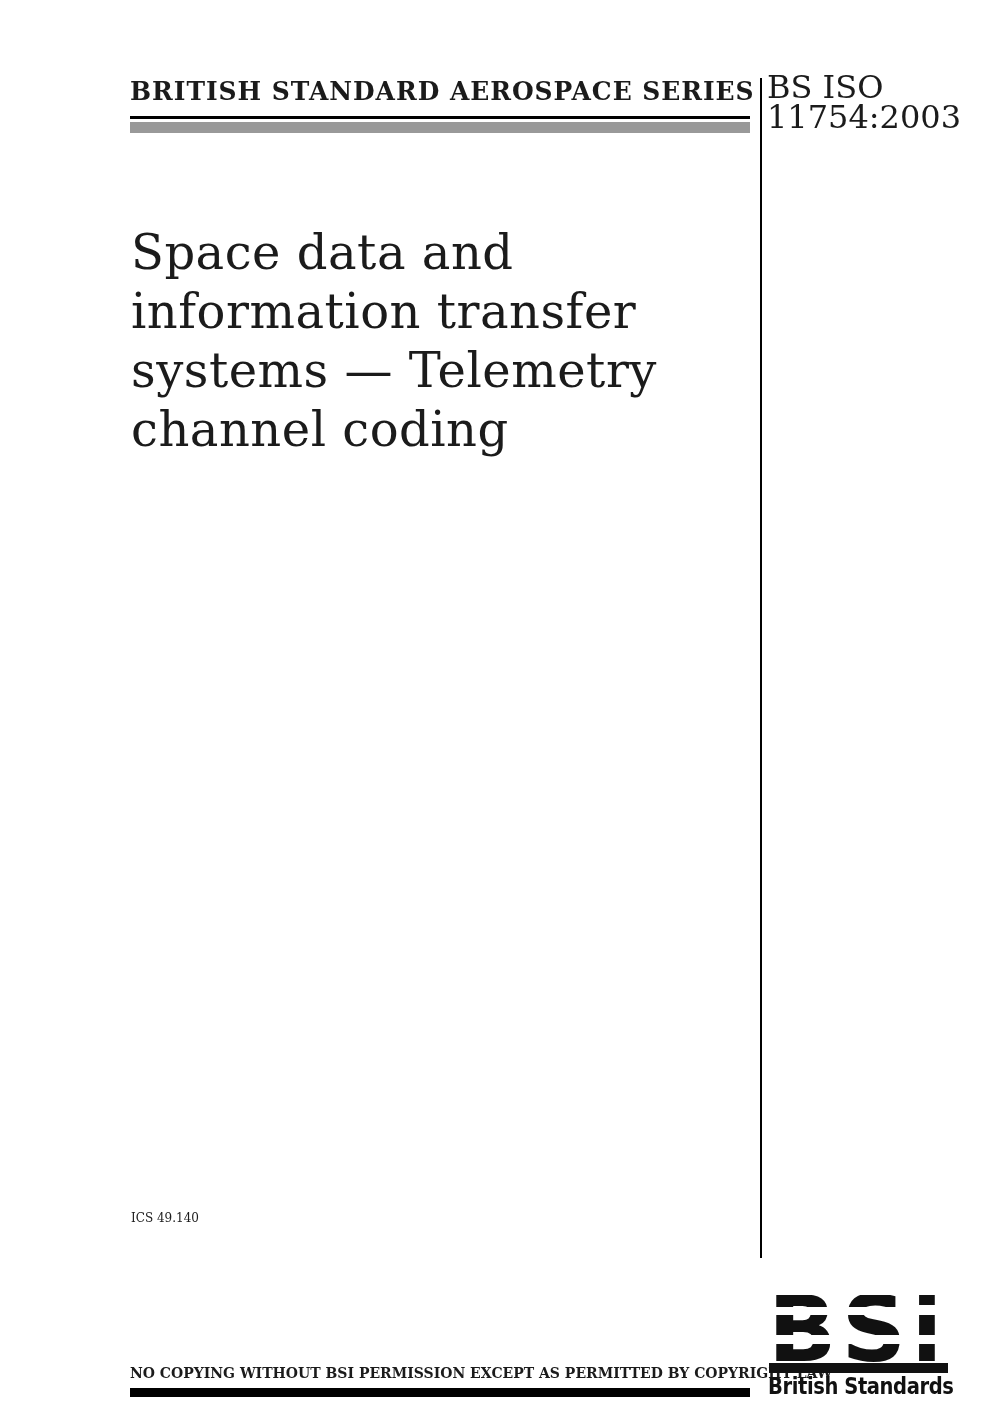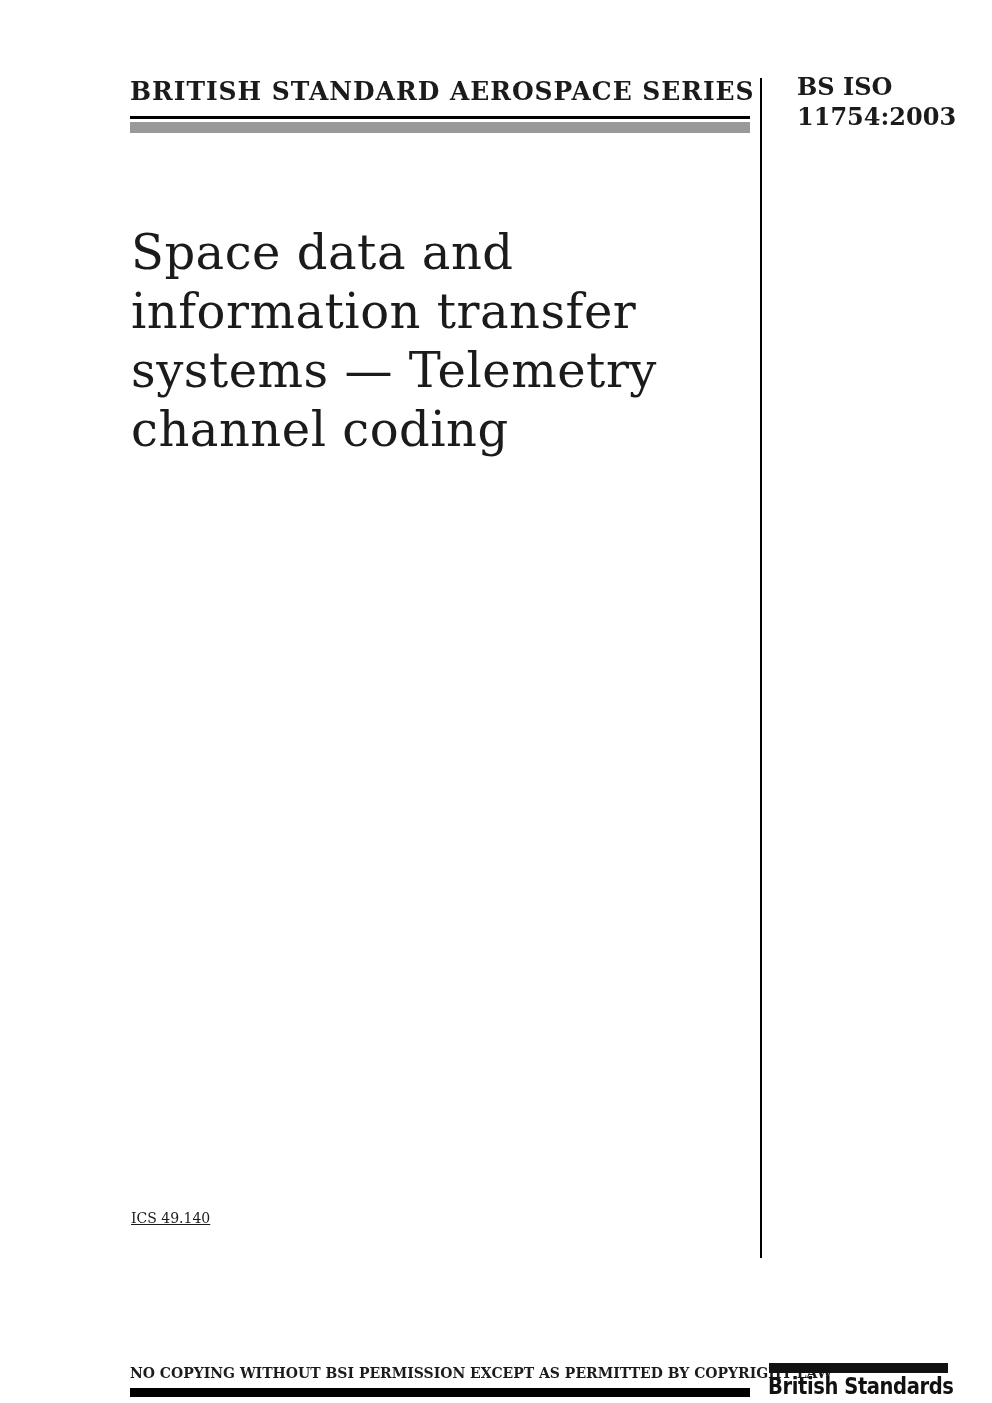--- a/index.html
+++ b/index.html
@@ -41,24 +41,24 @@
   .header-graybar {
     position: absolute;
     left: 130px;
     top: 91px;
     width: 620px;
     height: 11px;
     background: #999999;
   }
   .doc-ref {
     position: absolute;
-    left: 797px;
+    left: 767px;
     top: 41px;
-    font-size: 24px;
-    font-weight: bold;
+    font-size: 32px;
+    font-weight: normal;
     line-height: 30px;
     white-space: nowrap;
   }
   .v-rule {
     position: absolute;
     left: 760px;
     top: 47px;
     width: 2px;
     height: 1180px;
     background: #000000;
@@ -73,24 +73,23 @@
     font-weight: normal;
     line-height: 59px;
     white-space: pre-line;
     letter-spacing: 0.5px;
   }
   
   .ics {
     position: absolute;
     left: 131px;
     top: 1179px;
-    font-size: 14px;
+    font-size: 12px;
     font-weight: normal;
     line-height: 16px;
-    text-decoration: underline;
   }
   .copyright {
     position: absolute;
     left: 130px;
     top: 1334px;
     width: 620px;
     font-size: 14px;
     font-weight: bold;
     line-height: 17px;
     text-align: center;
@@ -156,16 +155,23 @@
 information transfer
 systems — Telemetry
 channel coding</h1>
 
   <div class="ics">ICS 49.140</div>
 
   <div class="copyright">NO COPYING WITHOUT BSI PERMISSION EXCEPT AS PERMITTED BY COPYRIGHT LAW</div>
 
   <div class="bottom-bar"></div>
 
+  <div class="bsi-letters-wrap">
+    <svg width="190" height="70" viewBox="0 0 190 70">
+      <text x="0" y="66" font-family="DejaVu Sans, sans-serif" font-weight="bold" font-size="90" letter-spacing="5" fill="#111111">BSi</text>
+      <rect x="-4" y="12" width="198" height="8" fill="#ffffff"></rect>
+      <rect x="-4" y="40" width="198" height="9" fill="#ffffff"></rect>
+    </svg>
+  </div>
   <div class="bsi-bar"></div>
   <div class="bsi-caption">British Standards</div>
 
 </div>
 
 </body></html>

